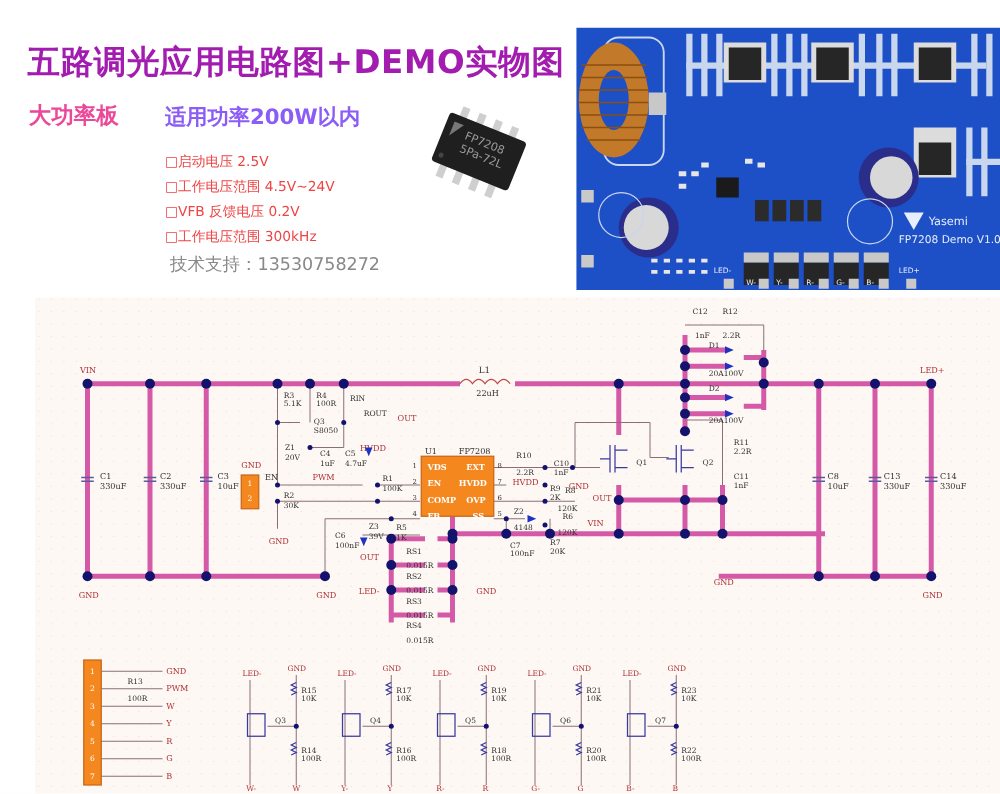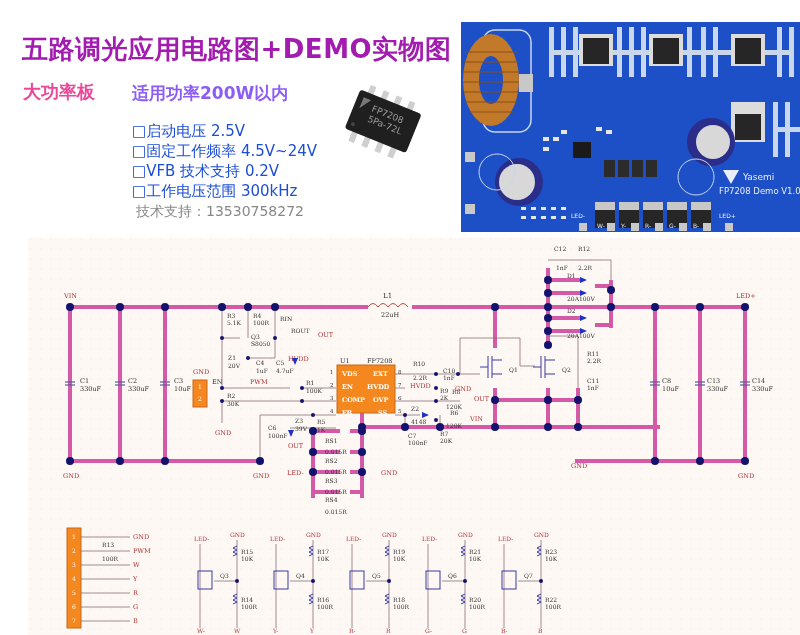--- a/index.html
+++ b/index.html
@@ -1,35 +1,35 @@
 <!DOCTYPE html>
 <html><head>
 <meta charset="utf-8">
 <style>
   * { box-sizing: border-box; margin: 0; padding: 0; }
   body { width: 800px; height: 635px; background: #ffffff; font-family: "DejaVu Sans", sans-serif; position: relative; overflow: hidden; }
   .title { position: absolute; left: 22px; top: 32px; font-size: 26px; font-weight: bold; color: #a21caf; letter-spacing: 0.5px; font-family: "DejaVu Sans", sans-serif; }
   .badge { position: absolute; left: 23px; top: 80px; font-size: 18px; font-weight: bold; color: #ec4899; }
   .power { position: absolute; left: 132px; top: 82px; font-size: 17px; font-weight: bold; color: #8b5cf6; }
-  .feat { position: absolute; left: 132px; font-size: 15px; color: #1d4ed8; }
+  .feat { position: absolute; left: 132px; font-size: 11px; color: #ef4444; }
   .support { position: absolute; left: 136px; top: 203px; font-size: 14px; color: #888; }
   .chip { position: absolute; left: 340px; top: 85px; }
   .pcb { position: absolute; left: 461px; top: 22px; width: 339px; height: 210px; }
   .sch { position: absolute; left: 0; top: 238px; width: 800px; height: 397px; }
   svg text { font-family: "DejaVu Serif", serif; }
 </style>
 </head>
 <body>
 
 <div class="title">五路调光应用电路图+DEMO实物图</div>
 <div class="badge">大功率板</div>
 <div class="power">适用功率200W以内</div>
 <div class="feat" style="top:122px">□启动电压 2.5V</div>
-<div class="feat" style="top:142px">□固定工作频率 4.5V~24V</div>
-<div class="feat" style="top:162px">□VFB 技术支持 0.2V</div>
+<div class="feat" style="top:142px">□工作电压范围 4.5V~24V</div>
+<div class="feat" style="top:162px">□VFB 反馈电压 0.2V</div>
 <div class="feat" style="top:182px">□工作电压范围 300kHz</div>
 <div class="support">技术支持：13530758272</div>
 
 <svg class="chip" width="90" height="75" viewBox="0 0 90 75">
   <g transform="rotate(22 45 37)">
     <g fill="#cfcfcf">
       <rect x="18" y="8" width="6" height="10"></rect>
         <rect x="32" y="8" width="6" height="10"></rect>
         <rect x="46" y="8" width="6" height="10"></rect>
         <rect x="60" y="8" width="6" height="10"></rect>

